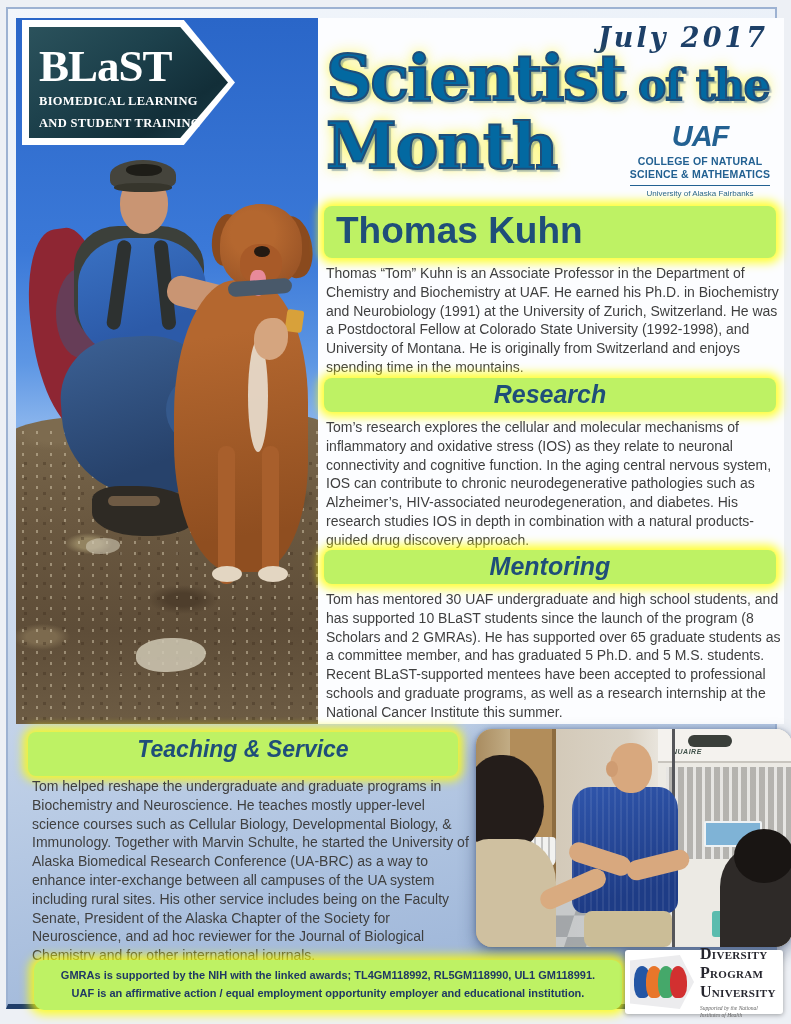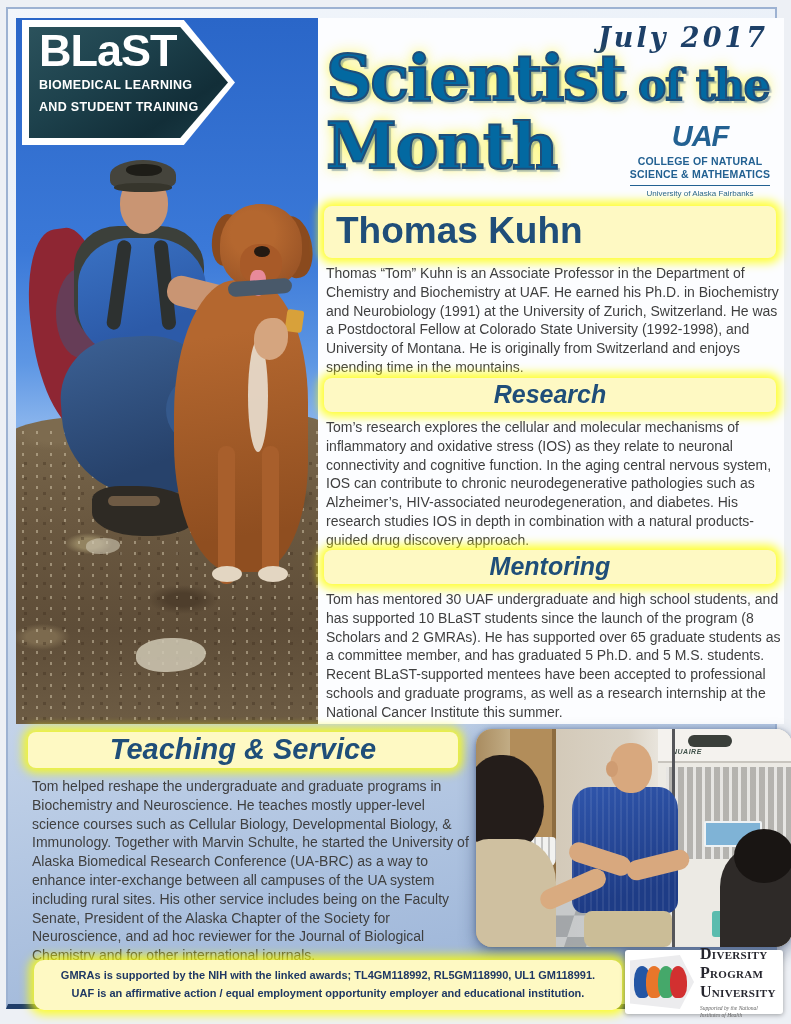--- a/index.html
+++ b/index.html
@@ -68,55 +68,55 @@
   .dog-tag { left:270px; top:292px; width:17px; height:22px; background:#d8a13a; border-radius:3px; transform:rotate(8deg); }
   .dog-leg { left:202px; top:428px; width:17px; height:138px; background:#a85f2c; border-radius:8px; }
   .dog-leg.l2 { left:246px; height:130px; }
   .dog-paw { left:196px; top:548px; width:30px; height:16px; background:#e3d6c2; border-radius:50%; }
   .dog-paw.p2 { left:242px; }
 
   
   .blast { position:absolute; left:6px; top:2px; width:213px; height:125px; }
   .blast-outer { position:absolute; inset:0; background:#fff; clip-path:polygon(0 0,76% 0,100% 50%,76% 100%,0 100%); }
   .blast-inner { position:absolute; inset:7px; background:linear-gradient(145deg,#2b525c 0%,#1d414c 40%,#122e38 75%,#1b3c46 100%); clip-path:polygon(0 0,76% 0,100% 50%,76% 100%,0 100%); }
-  .blast-txt { position:absolute; left:17px; top:7px; color:#fff; }
+  .blast-txt { position:absolute; left:17px; top:23px; color:#fff;font-family:Liberation Serif, serif; }
   .blast-name { font-size:45px; font-weight:bold; letter-spacing:-1px; line-height:1.05; }
   .blast-sub { font-size:12.5px; font-weight:bold; letter-spacing:.3px; line-height:1.25; margin-top:4px; }
 
   
   .white-panel { position:absolute; left:310px; top:9px; width:466px; height:706px; background:#fcfdff; }
   .date { position:absolute; right:16px; top:4px; font-family:"DejaVu Serif", serif; font-style:italic; font-weight:bold;
     font-size:27px; letter-spacing:3px; color:#1d4068; }
   .title { position:absolute; left:8px; top:28px; font-family:"DejaVu Serif", serif; font-weight:bold; color:#0369a1;
     -webkit-text-stroke:2px #1f4e79; text-shadow:3px 3px 1px rgba(31,78,121,.35), 0 0 14px rgba(255,245,0,.85); }
   .title-line1 { display:flex; align-items:baseline; }
   .title-w1 { font-size:64px; letter-spacing:-2px; line-height:1; }
   .title-conn { font-size:42px; letter-spacing:-1px; margin-left:14px; line-height:1; }
   .title-w2 { font-size:64px; letter-spacing:-1px; line-height:1; margin-top:4px; }
 
   .uaf { position:absolute; left:306px; top:104px; width:152px; text-align:center; color:#236192; }
   .uaf-acronym { font-size:29px; font-weight:bold; letter-spacing:-1px; line-height:1; font-style:italic; }
   .uaf-college { font-size:10.5px; font-weight:bold; letter-spacing:.2px; line-height:1.25; margin-top:4px; }
   .uaf-rule { height:1px; background:#236192; margin:4px 6px 3px 6px; }
   .uaf-univ { font-size:8px; }
 
-  .yellow-band { position:absolute; background:#fef9c3; border-radius:8px;
+  .yellow-band { position:absolute; background:#bef264; border-radius:8px;
     box-shadow:0 0 10px 5px rgba(255,255,0,.8); color:#1f4e79; }
   .name-band { left:6px; top:188px; width:452px; height:52px; font-size:37px; font-weight:bold; line-height:50px; padding-left:12px; }
   .sect-band { height:34px; font-size:25px; font-weight:bold; font-style:italic; text-align:center; line-height:33px; }
   .band-research { left:6px; top:360px; width:452px; }
   .band-mentoring { left:6px; top:532px; width:452px; }
 
   .bodytext { position:absolute; font-size:14px; line-height:18.8px; color:#3f3f3f; }
   .bio { left:8px; top:246px; width:455px; }
   .body-research { left:8px; top:400px; width:455px; }
   .body-mentoring { left:8px; top:572px; width:455px; }
 
   
-  .band-teaching { left:20px; top:723px; width:430px; height:36px; line-height:35px; font-size:29px; }
+  .band-teaching { left:20px; top:723px; width:430px; height:44px; line-height:35px; font-size:23px; }
   .body-teaching { left:24px; top:768px; width:443px; }
 
   .lab-photo { position:absolute; left:468px; top:720px; width:316px; height:218px; border-radius:16px; overflow:hidden;
     box-shadow:0 7px 16px rgba(35,55,95,.5), 0 0 4px rgba(35,55,95,.35); background:#d9d2c6; }
   .lab-wall { position:absolute; inset:0; background:linear-gradient(90deg,#a98c60 0%,#c0aa82 10%,#d3c9b8 24%,#dad3c6 48%,#efece6 62%,#e6e2da 100%); }
   .lab-door { position:absolute; left:34px; top:0; width:46px; height:170px; background:#b28d5a; border-right:4px solid #8d6c40; }
   .lab-basket { position:absolute; left:44px; top:108px; width:36px; height:30px; background:#f2f2f0; border-radius:4px 4px 8px 8px;
     background-image:repeating-linear-gradient(90deg, rgba(150,150,150,.5) 0 2px, transparent 2px 7px); }
   .lab-cab { position:absolute; left:182px; top:0; width:134px; height:218px; background:#eceae4; }
   .lab-cab-head { position:absolute; left:182px; top:0; width:134px; height:34px; background:#f4f2ee; border-bottom:2px solid #c8c5be; }

